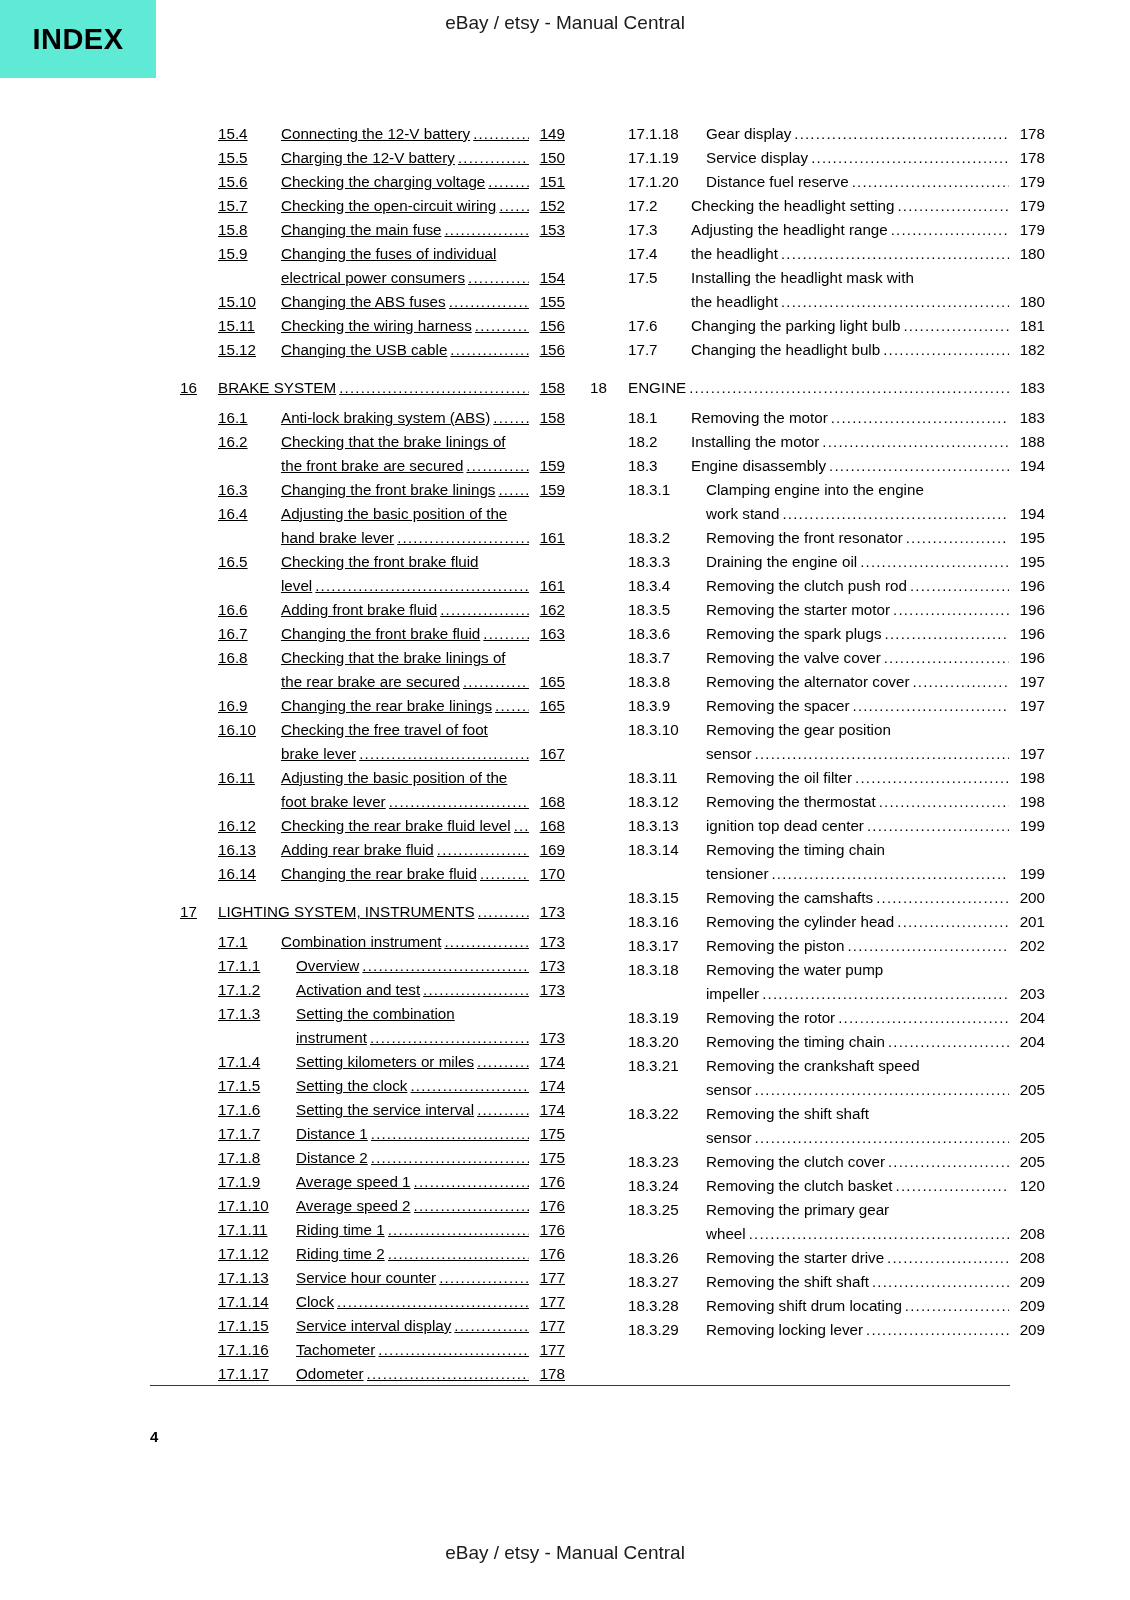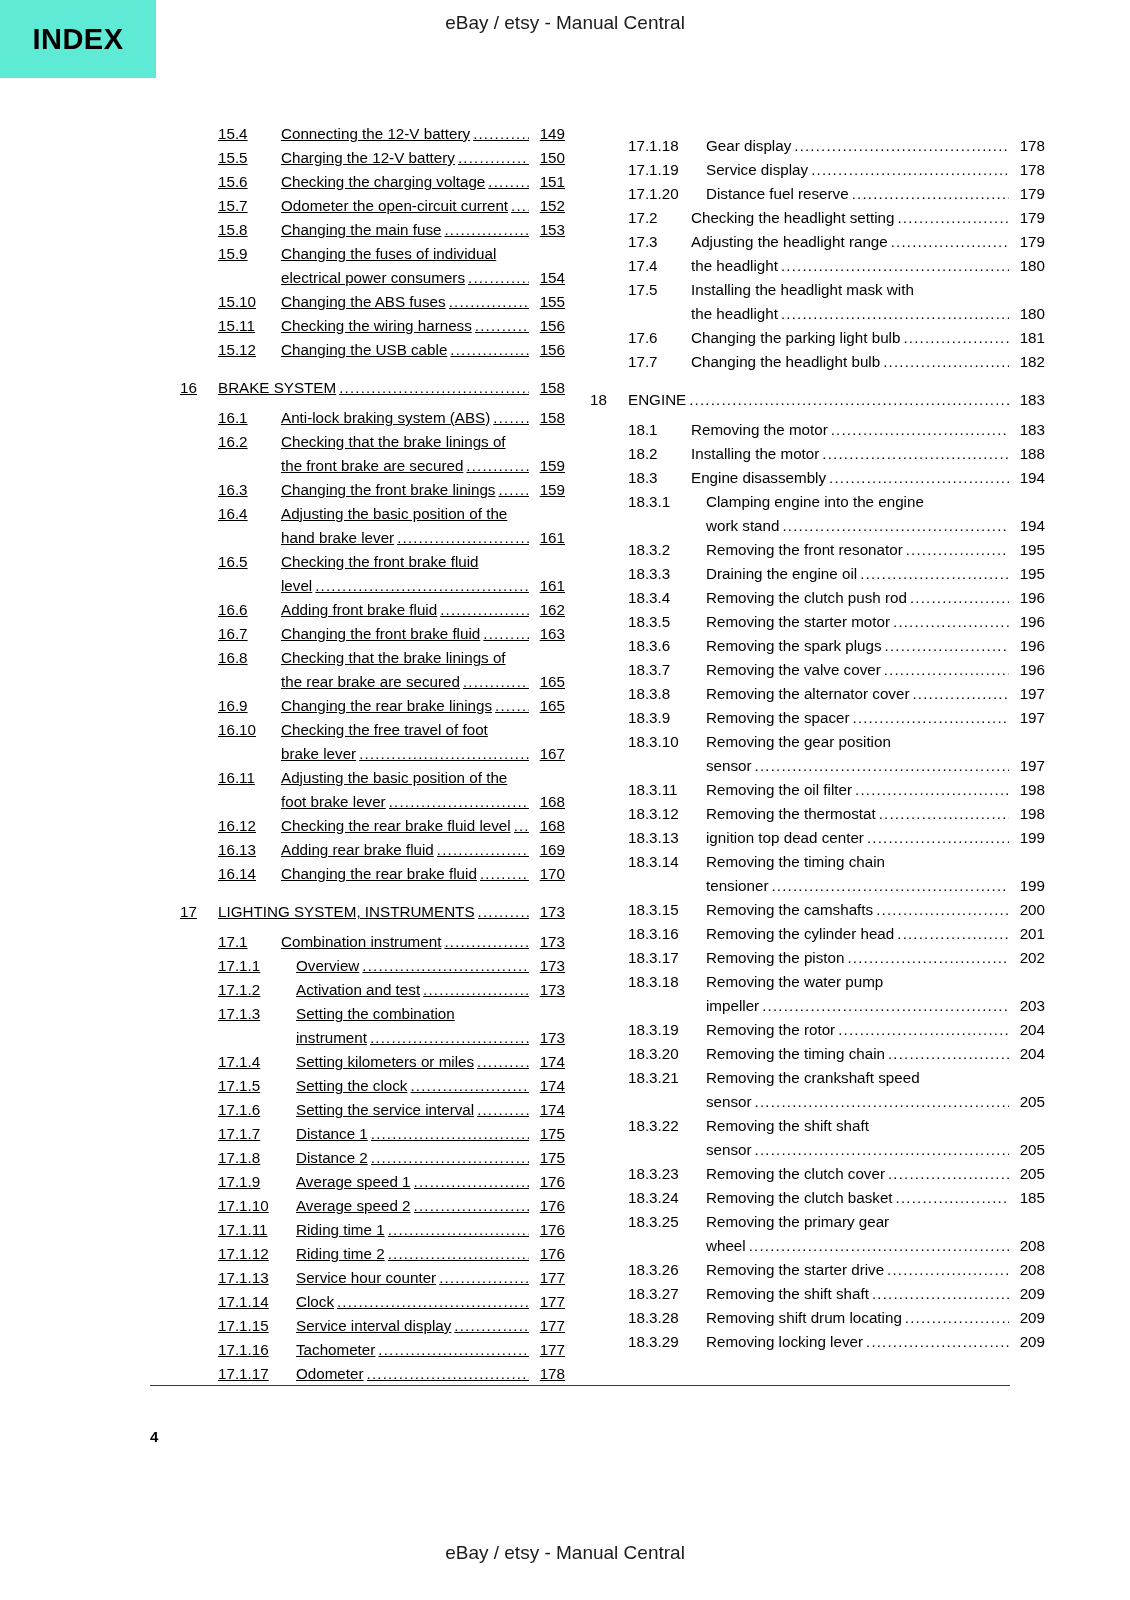--- a/index.html
+++ b/index.html
@@ -65,21 +65,21 @@
     left: 0;
     width: 1130px;
     display: flex;
     gap: 0px;
   }
   .col {
     width: 565px;
     box-sizing: border-box;
   }
   .col-left { padding-left: 180px; padding-right: 0px; text-decoration: underline; }
-  .col-right { padding-left: 25px; padding-right: 85px; margin-top: 12px; }
+  .col-right { padding-left: 25px; padding-right: 85px; }
 
   
   .entry {
     display: flex;
     align-items: flex-start;
     font-size: 15.2px;
     line-height: 24px;
     color: #000;
   }
   .entry.section {
@@ -197,21 +197,21 @@
               <span class="txt">Checking the charging voltage</span>
               <span class="dots">........................................................................................................................................................................................................</span>
               <span class="pg">151</span>
             </div>
           </div>
         </div>
         <div class="entry lvl2">
           <div class="num">15.7</div>
           <div class="title-wrap">
             <div class="line">
-              <span class="txt">Odometer the open-circuit current</span>
+              <span class="txt">Checking the open-circuit wiring</span>
               <span class="dots">........................................................................................................................................................................................................</span>
               <span class="pg">152</span>
             </div>
           </div>
         </div>
         <div class="entry lvl2">
           <div class="num">15.8</div>
           <div class="title-wrap">
             <div class="line">
               <span class="txt">Changing the main fuse</span>
@@ -1006,21 +1006,21 @@
               <span class="pg">205</span>
             </div>
           </div>
         </div>
         <div class="entry lvl3">
           <div class="num">18.3.24</div>
           <div class="title-wrap">
             <div class="line">
               <span class="txt">Removing the clutch basket</span>
               <span class="dots">........................................................................................................................................................................................................</span>
-              <span class="pg">185</span>
+              <span class="pg">120</span>
             </div>
           </div>
         </div>
         <div class="entry lvl3">
           <div class="num">18.3.25</div>
           <div class="title-wrap">
             <div class="cont-line">
               <span class="txt">Removing the primary gear</span>
             </div>
             <div class="line">

